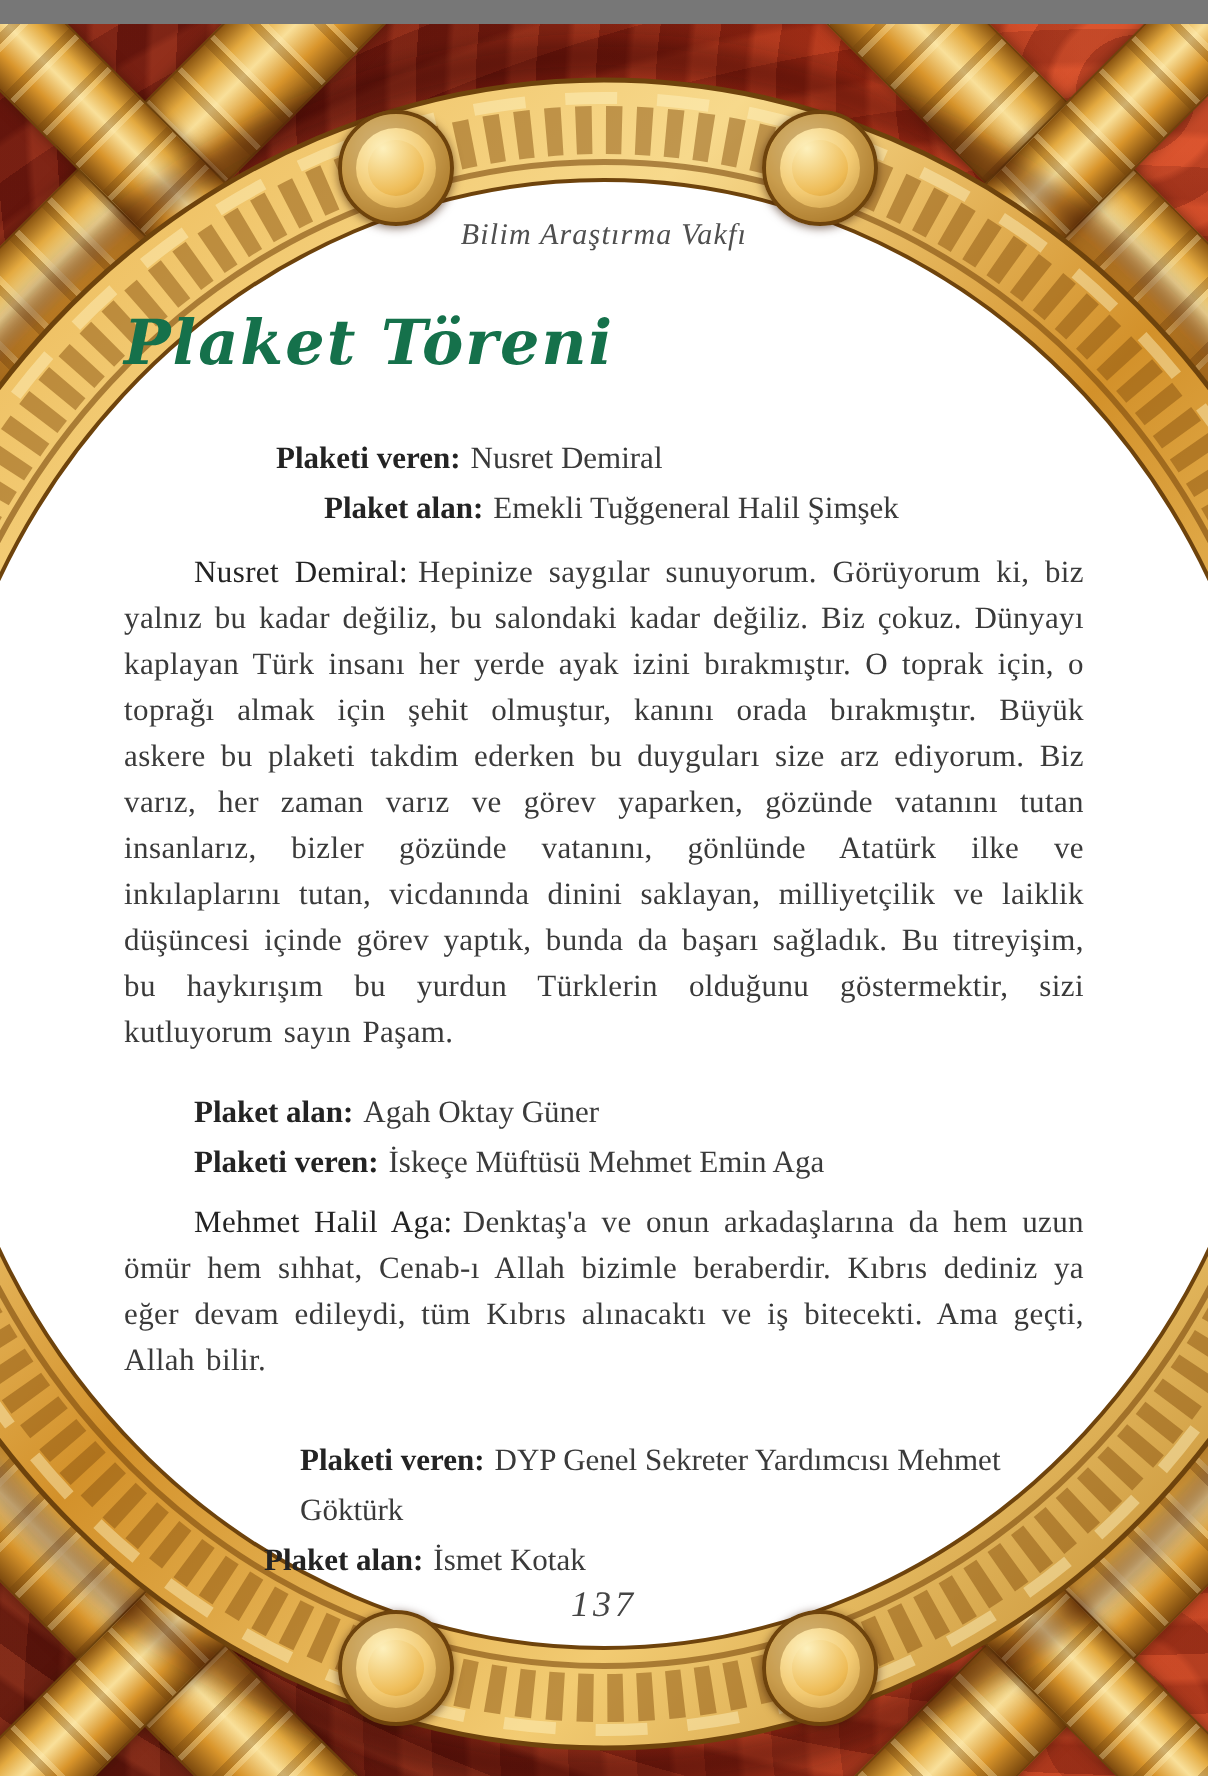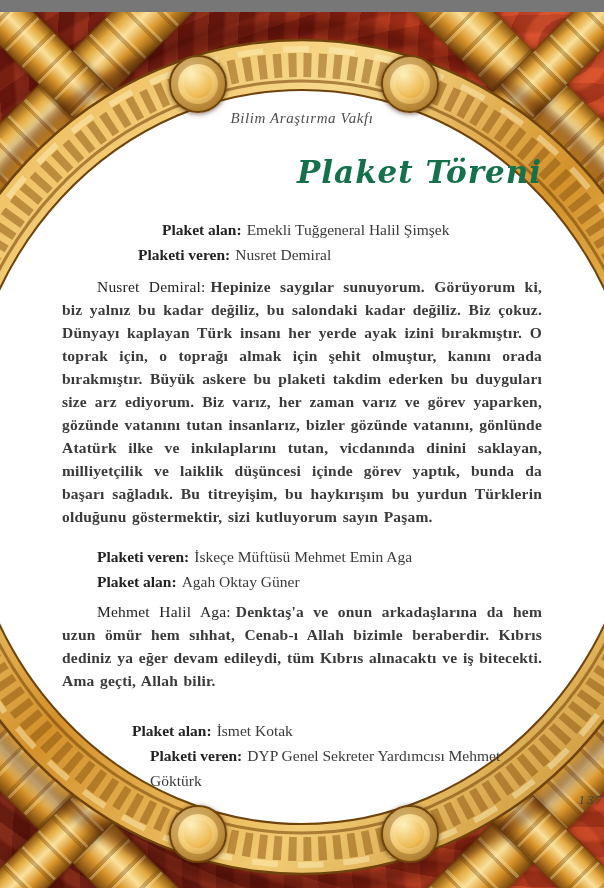--- a/index.html
+++ b/index.html
@@ -55,44 +55,44 @@
   
   .content{
     position:absolute;left:62px;top:96px;width:480px;color:#3a3a3a;
     font-size:15.5px;line-height:23px;
   }
   .header-script{
     text-align:center;font-style:italic;font-size:15px;color:#4f4f4f;
     letter-spacing:.6px;line-height:20px;
   }
   .title{
-    margin:26px 0 0 0;text-align:right;font-style:italic;font-weight:700;
+    margin:26px 0 0 0;text-align:left;font-style:italic;font-weight:700;
     font-size:31px;line-height:36px;color:#15714b;letter-spacing:1px;
     font-family:"DejaVu Serif","Liberation Serif",serif;
   }
   .entries{margin-top:26px;}
   .entry{line-height:25px;}
   .entry-label{font-weight:700;color:#232323;margin-right:5px;}
   .entries-1 .entry-a{margin-left:100px;}
   .entries-1 .entry-b{margin-left:76px;}
   .entries-1{margin-top:27px;}
   .entries-2{margin-top:16px;margin-left:35px;}
   .entries-3{margin-top:26px;}
   .entries-3 .entry-a{margin-left:70px;}
   .entries-3 .entry-b{margin-left:88px;width:352px;}
   .body-par{
     margin:8px 0 0 0;text-align:justify;text-indent:35px;
     letter-spacing:.2px;word-spacing:1.5px;
   }
   .body-par .speaker{font-weight:400;color:#232323;}
-  .body-par .speech{margin-left:5px;font-weight:bold;}
+  .body-par .speech{margin-left:5px;}
   .par-2{margin-top:6px;}
   .pagenum{
-    position:absolute;left:0;top:780px;width:604px;text-align:right;
-    font-style:italic;font-size:13px;color:#454545;letter-spacing:2px;
+    position:absolute;left:0;top:780px;width:604px;text-align:center;
+    font-style:italic;font-size:18px;color:#454545;letter-spacing:2px;
   }
 </style>
 </head>
 <body>
 
 <div class="page">
 
   <div class="rose-bg"></div>
 
   <div class="bar main tl-main"></div>
@@ -137,51 +137,51 @@
   <div class="medallion med-bl"></div>
   <div class="medallion med-br"></div>
 
   <div class="content">
 
     <div class="header-script">Bilim Araştırma Vakfı</div>
 
     <h1 class="title">Plaket Töreni</h1>
 
     <div class="entries entries-1">
+      <div class="entry entry-b">
+        <span class="entry-label">Plaketi veren:</span><span class="entry-value">Nusret Demiral</span>
+      </div>
       <div class="entry entry-a">
         <span class="entry-label">Plaket alan:</span><span class="entry-value">Emekli Tuğgeneral Halil Şimşek</span>
-      </div>
-      <div class="entry entry-b">
-        <span class="entry-label">Plaketi veren:</span><span class="entry-value">Nusret Demiral</span>
       </div>
     </div>
 
     <p class="body-par par-1">
       <b class="speaker">Nusret Demiral:</b><span class="speech">Hepinize saygılar sunuyorum. Görüyorum ki, biz yalnız bu kadar değiliz, bu salondaki kadar değiliz. Biz çokuz. Dünyayı kaplayan Türk insanı her yerde ayak izini bırakmıştır. O toprak için, o toprağı almak için şehit olmuştur, kanını orada bırakmıştır. Büyük askere bu plaketi takdim ederken bu duyguları size arz ediyorum. Biz varız, her zaman varız ve görev yaparken, gözünde vatanını tutan insanlarız, bizler gözünde vatanını, gönlünde Atatürk ilke ve inkılaplarını tutan, vicdanında dinini saklayan, milliyetçilik ve laiklik düşüncesi içinde görev yaptık, bunda da başarı sağladık. Bu titreyişim, bu haykırışım bu yurdun Türklerin olduğunu göstermektir, sizi kutluyorum sayın Paşam.</span>
     </p>
 
     <div class="entries entries-2">
+      <div class="entry entry-a">
+        <span class="entry-label">Plaket alan:</span><span class="entry-value">Agah Oktay Güner</span>
+      </div>
       <div class="entry entry-b">
         <span class="entry-label">Plaketi veren:</span><span class="entry-value">İskeçe Müftüsü Mehmet Emin Aga</span>
-      </div>
-      <div class="entry entry-a">
-        <span class="entry-label">Plaket alan:</span><span class="entry-value">Agah Oktay Güner</span>
       </div>
     </div>
 
     <p class="body-par par-2">
       <b class="speaker">Mehmet Halil Aga:</b><span class="speech">Denktaş'a ve onun arkadaşlarına da hem uzun ömür hem sıhhat, Cenab-ı Allah bizimle beraberdir. Kıbrıs dediniz ya eğer devam edileydi, tüm Kıbrıs alınacaktı ve iş bitecekti. Ama geçti, Allah bilir.</span>
     </p>
 
     <div class="entries entries-3">
+      <div class="entry entry-b">
+        <span class="entry-label">Plaketi veren:</span><span class="entry-value">DYP Genel Sekreter Yardımcısı Mehmet Göktürk</span>
+      </div>
       <div class="entry entry-a">
         <span class="entry-label">Plaket alan:</span><span class="entry-value">İsmet Kotak</span>
-      </div>
-      <div class="entry entry-b">
-        <span class="entry-label">Plaketi veren:</span><span class="entry-value">DYP Genel Sekreter Yardımcısı Mehmet Göktürk</span>
       </div>
     </div>
 
   </div>
 
   <div class="pagenum">137</div>
 
 </div>
 
 </body></html>

